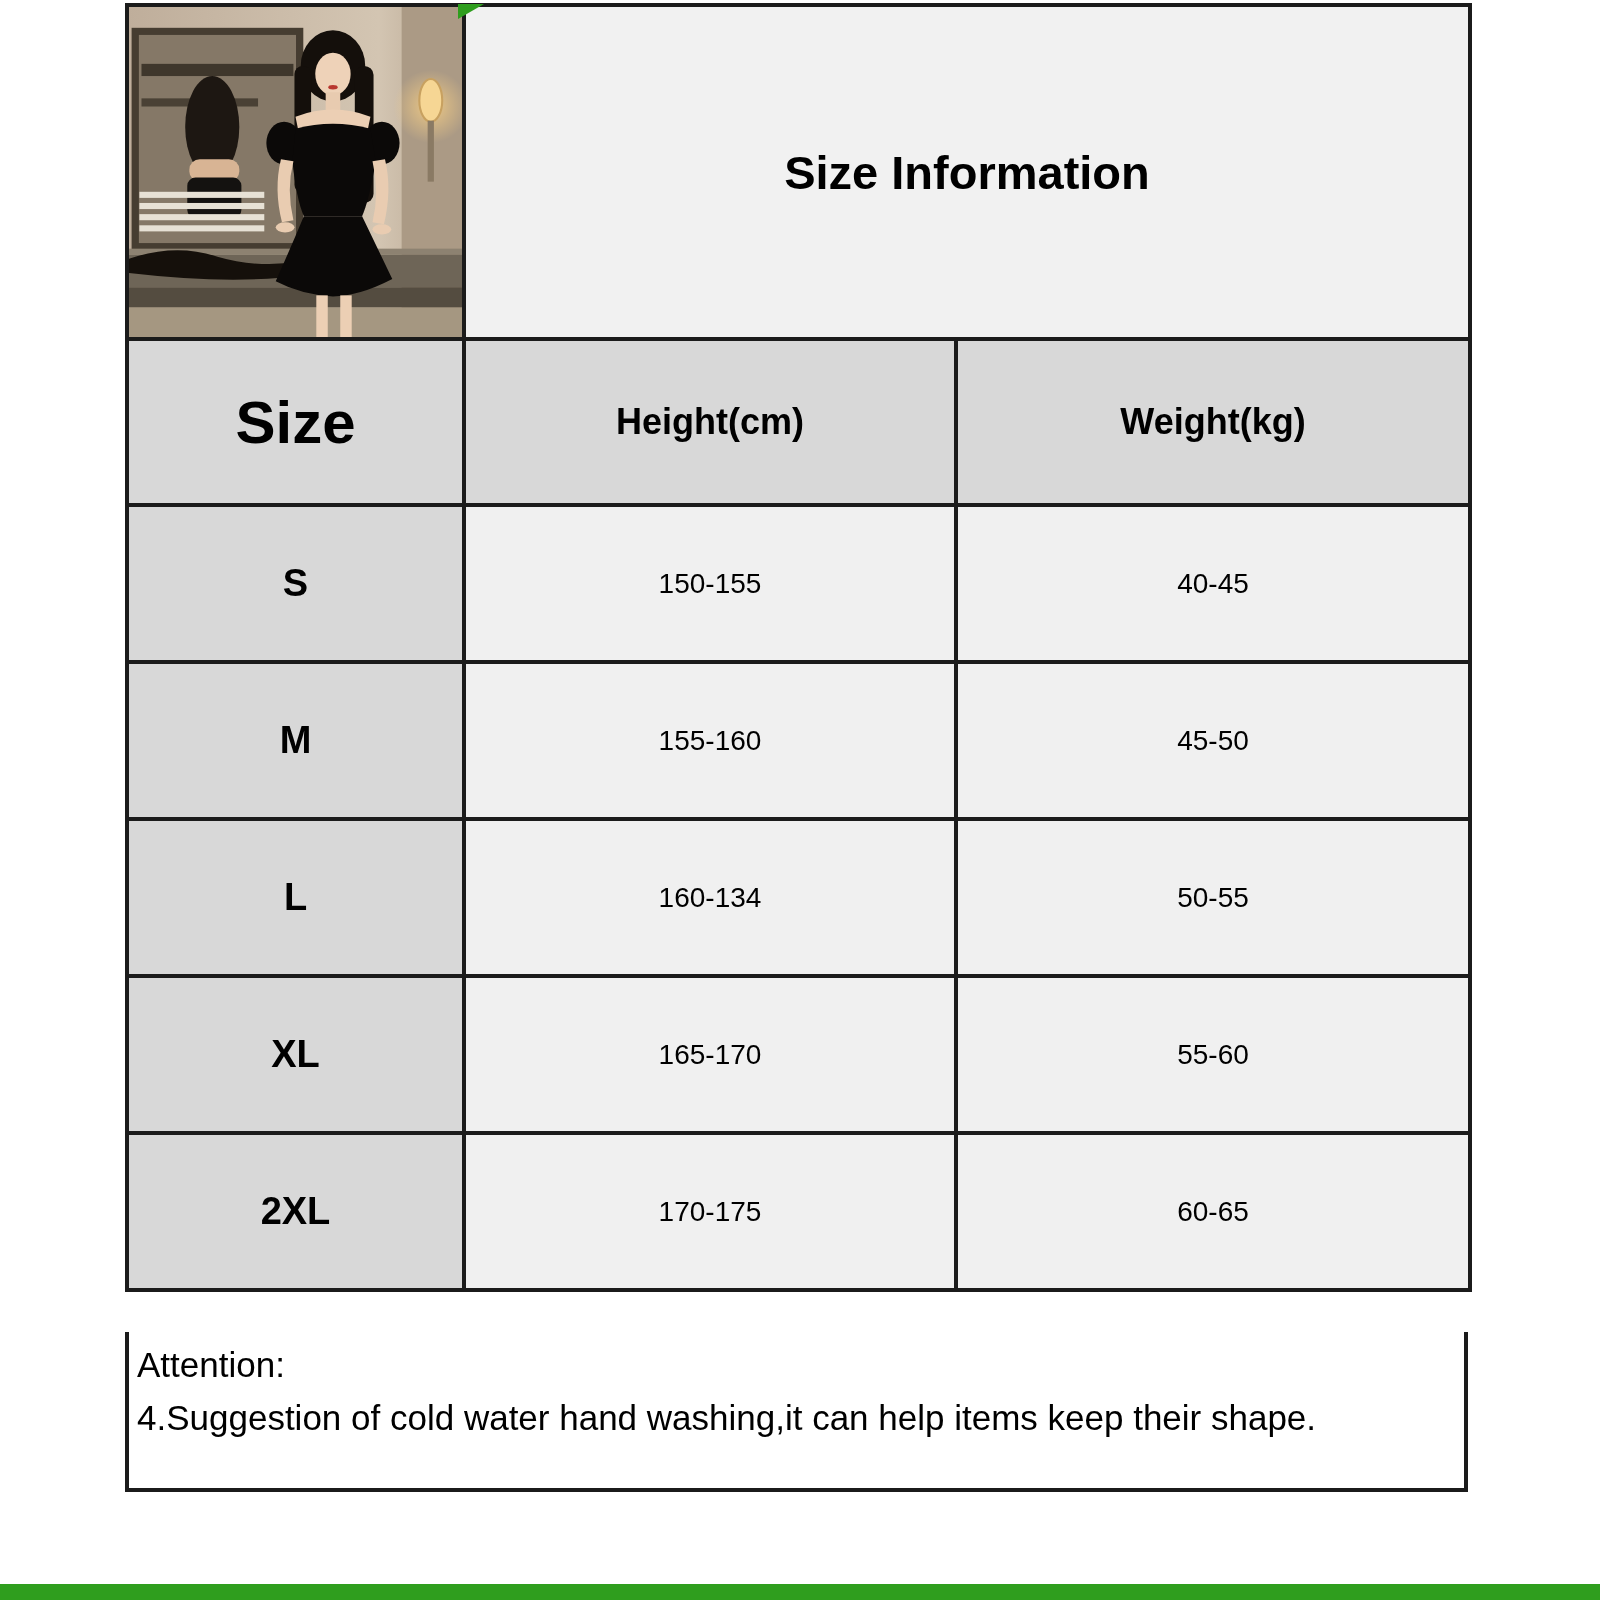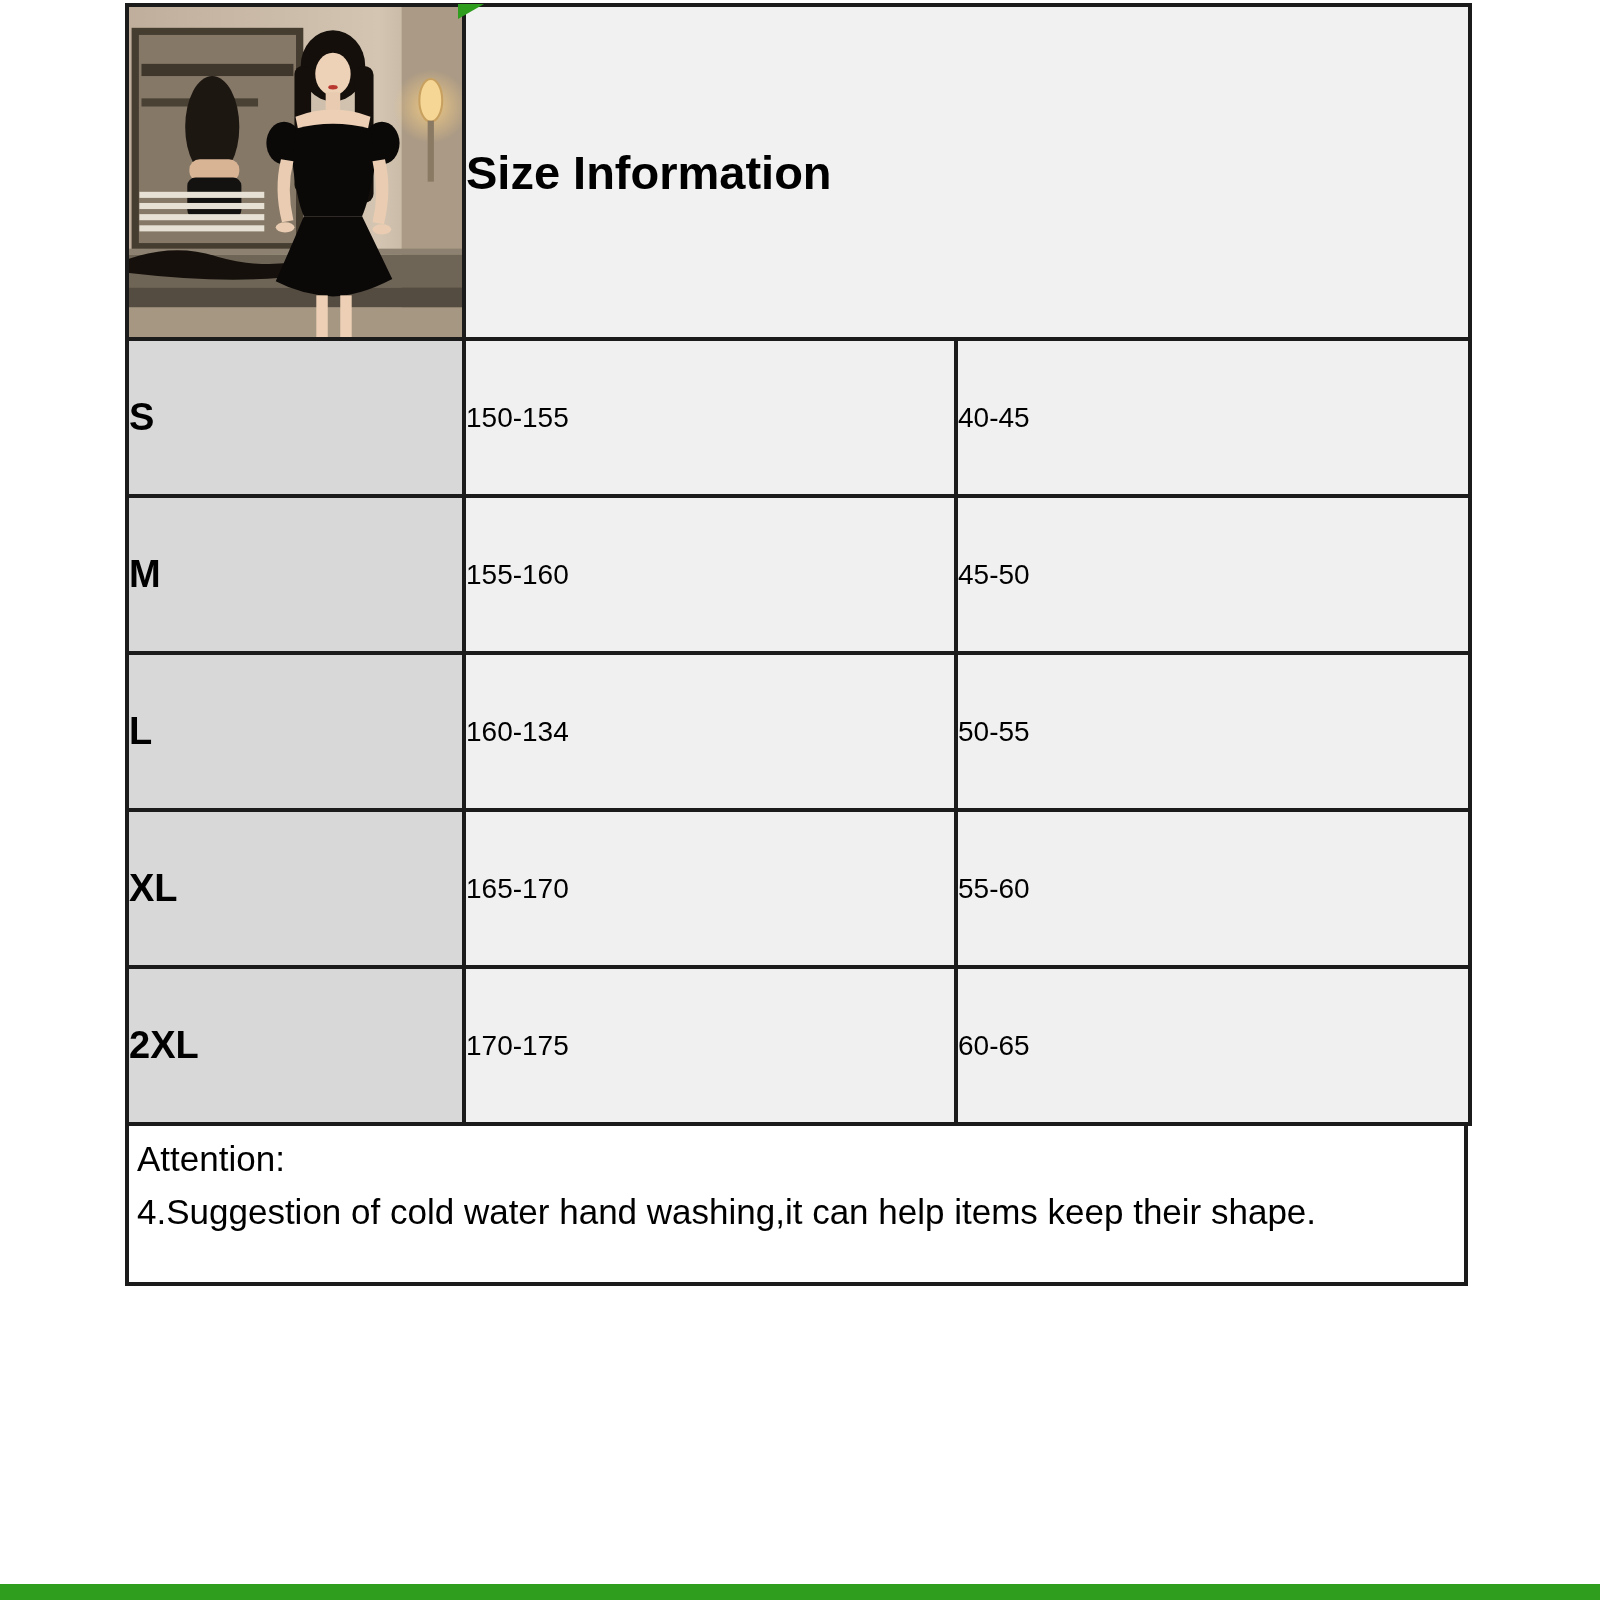--- a/index.html
+++ b/index.html
@@ -1,32 +1,32 @@
 <!DOCTYPE html>
 <html><head>
 <meta charset="utf-8">
 <style>
   html,body{margin:0;padding:0;background:#ffffff;}
   .canvas{position:relative;width:1600px;height:1600px;background:#ffffff;overflow:hidden;
           font-family:"Liberation Sans", sans-serif;color:#000;}
   .sheet{position:absolute;left:125px;top:3px;width:1343px;}
   table.size-table{width:100%;border-collapse:collapse;table-layout:fixed;}
-  table.size-table td{border:4px solid #1b1b1b;vertical-align:middle;padding:0;}
+  table.size-table td{border:4px solid #1b1b1b;text-align:center;vertical-align:middle;padding:0;}
   td.photo-cell{background:#ffffff;padding:5px;height:330px;}
   td.photo-cell svg{display:block;width:100%;height:330px;}
   td.title-cell{background:#f1f1f1;font-weight:bold;font-size:47px;letter-spacing:0px;}
   tr.header-row td{background:#d8d8d8;height:162px;font-weight:bold;}
   td.size-head{font-size:60px;}
   td.col-head{font-size:36px;}
   tr.data-row{height:157px;}
   tr.data-row td.lab{background:#d8d8d8;font-weight:bold;font-size:38px;}
   tr.data-row td.val{background:#f0f0f0;font-size:28px;}
   .attention{box-sizing:border-box;width:100%;background:#ffffff;
              border:4px solid #1b1b1b;border-top:0;
-             padding:6px 10px 44px 8px;font-size:35px;line-height:53px;text-align:left;}
+             padding:6px 10px 44px 8px;font-size:35px;line-height:53px;text-align:left;margin-top:40px;}
   .attention div{white-space:nowrap;}
   .green-tri{position:absolute;left:458px;top:4px;width:0;height:0;
              border-top:15px solid #2f9e1e;border-right:26px solid transparent;}
   .green-bar{position:absolute;left:0;bottom:0;width:1600px;height:16px;background:#2f9e1e;}
 </style>
 </head>
 <body>
 
 <div class="canvas">
   <div class="sheet">
@@ -88,20 +88,25 @@
             <path d="M246 150 Q253 180 245 214 L234 212 Q241 182 234 152 Z" fill="#e9ccb1"></path>
             <path d="M168 206 L224 206 Q240 240 253 268 Q221 285 196 285 Q165 283 141 270 Q155 238 168 206 Z" fill="#0b0908"></path>
             <ellipse cx="150" cy="217" rx="9" ry="5" fill="#e9ccb1"></ellipse>
             <ellipse cx="243" cy="219" rx="9" ry="5" fill="#e9ccb1"></ellipse>
             <rect x="180" y="284" width="11" height="41" fill="#eccfb4"></rect>
             <rect x="203" y="284" width="11" height="41" fill="#eccfb4"></rect>
           </svg>
         </td>
         <td class="title-cell" colspan="2">Size Information</td>
       </tr>
+      <tr class="header-row">
+        <td class="size-head">Size</td>
+        <td class="col-head">Height(cm)</td>
+        <td class="col-head">Weight(kg)</td>
+      </tr>
       <tr class="data-row">
         <td class="lab">S</td>
         <td class="val">150-155</td>
         <td class="val">40-45</td>
       </tr>
       <tr class="data-row">
         <td class="lab">M</td>
         <td class="val">155-160</td>
         <td class="val">45-50</td>
       </tr>

